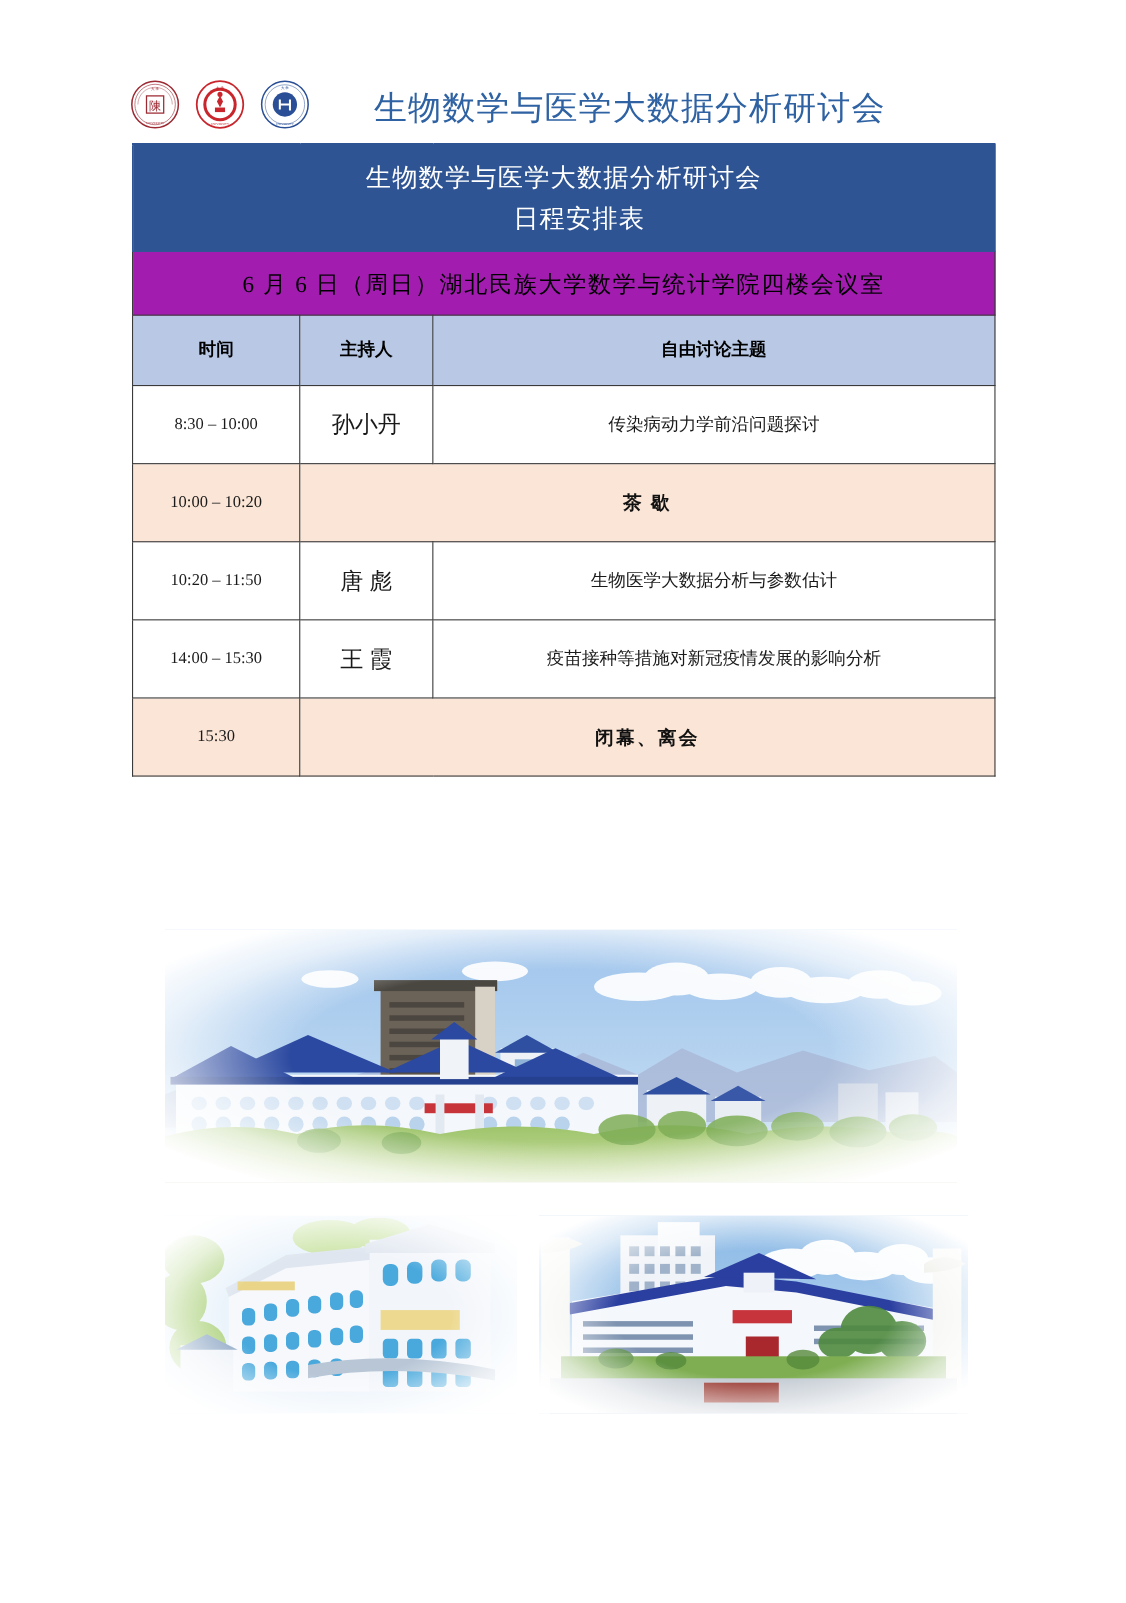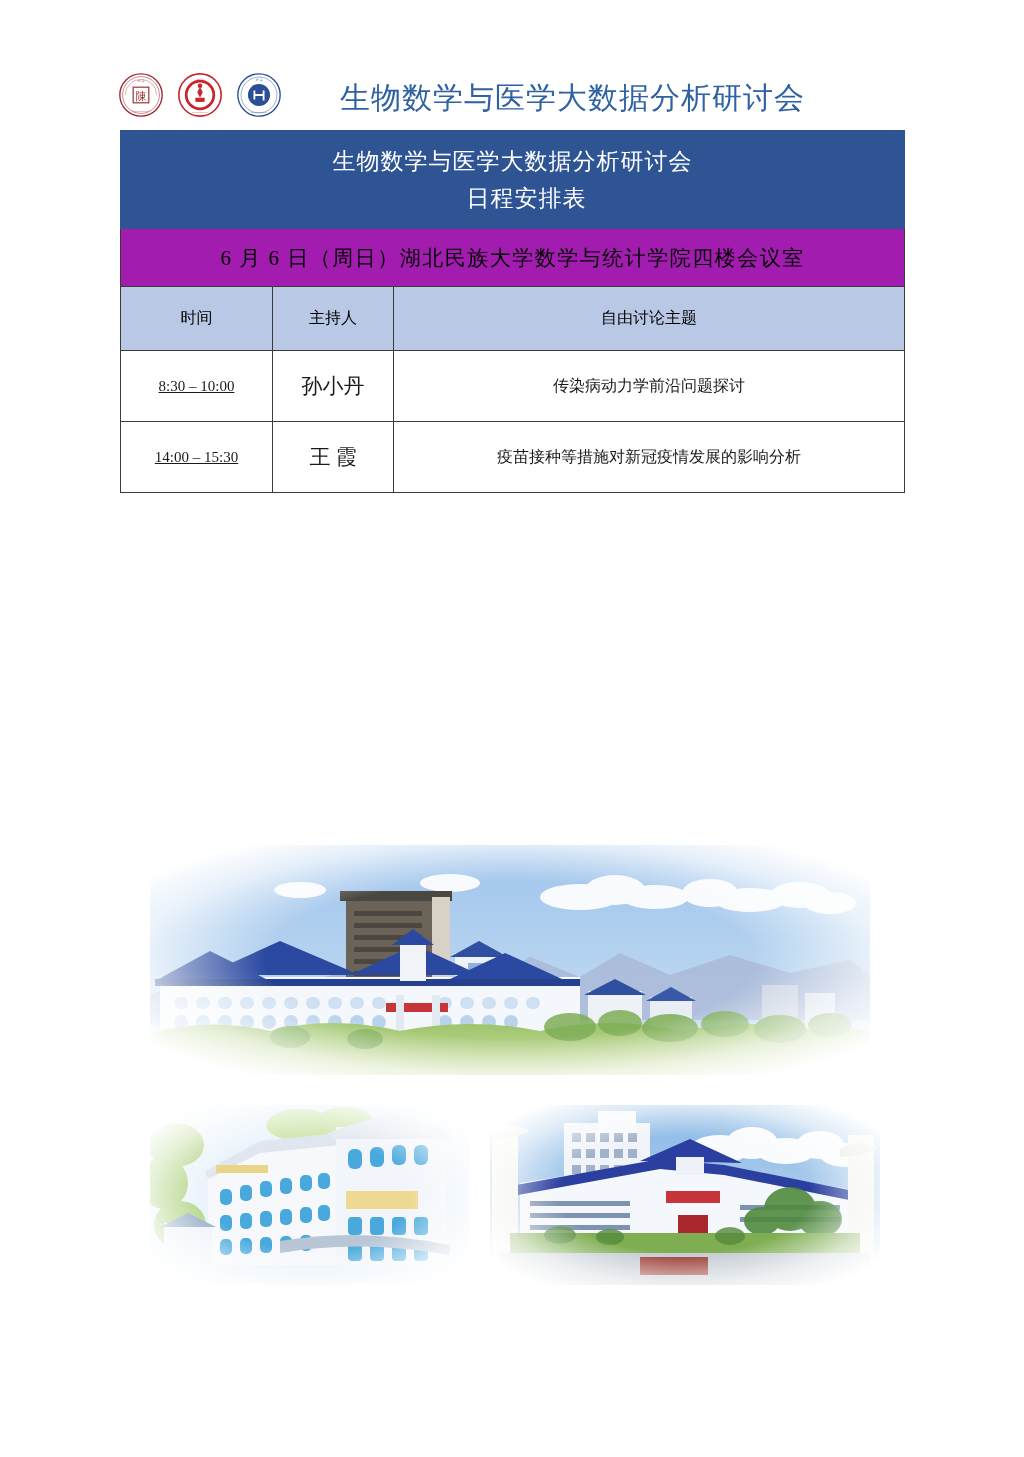--- a/index.html
+++ b/index.html
@@ -77,28 +77,28 @@
     font-size: 21px;
     font-weight: normal;
     letter-spacing: 1.5px;
     color: #000;
   }
 
   .col-head {
     background: #b9c9e5;
     height: 63px;
     font-size: 16px;
-    font-weight: normal;
+    font-weight: bold;
     color: #000;
   }
 
   .row-white { background:#ffffff; }
   .row-peach { background:#fbe5d6; }
 
-  .cell-time { font-size: 15px; color:#1a1a1a;text-decoration:underline; }
+  .cell-time { font-size: 15px; color:#1a1a1a; }
   .cell-host { font-size: 21px; color:#1a1a1a; }
   .cell-topic{ font-size: 16px; color:#1a1a1a; }
   .cell-break{ font-size: 17px; font-weight:bold; color:#111; letter-spacing:2px;}
 
   .data-row td { height: 70px; }
 
   
   .photo {
     position: absolute;
     overflow: hidden;
@@ -172,29 +172,42 @@
       <td class="col-head">主持人</td>
       <td class="col-head">自由讨论主题</td>
     </tr>
 
     <tr class="data-row row-white">
       <td class="cell-time">8:30 – 10:00</td>
       <td class="cell-host">孙小丹</td>
       <td class="cell-topic">传染病动力学前沿问题探讨</td>
     </tr>
 
-
+    <tr class="data-row row-peach">
+      <td class="cell-time">10:00 – 10:20</td>
+      <td class="cell-break" colspan="2">茶 歇</td>
+    </tr>
+
+    <tr class="data-row row-white">
+      <td class="cell-time">10:20 – 11:50</td>
+      <td class="cell-host">唐  彪</td>
+      <td class="cell-topic">生物医学大数据分析与参数估计</td>
+    </tr>
 
 
     <tr class="data-row row-white">
       <td class="cell-time">14:00 – 15:30</td>
       <td class="cell-host">王  霞</td>
       <td class="cell-topic">疫苗接种等措施对新冠疫情发展的影响分析</td>
     </tr>
 
+    <tr class="data-row row-peach">
+      <td class="cell-time">15:30</td>
+      <td class="cell-break" colspan="2">闭幕、离会</td>
+    </tr>
   </tbody>
 </table>
 
 <div class="photo" id="photo-panorama">
   <svg width="720" height="230" viewBox="0 0 720 230">
     <defs>
       <radialGradient id="fadeP" cx="50%" cy="50%" r="62%">
         <stop offset="55%" stop-color="#fff" stop-opacity="0"></stop>
         <stop offset="82%" stop-color="#fff" stop-opacity="0.72"></stop>
         <stop offset="100%" stop-color="#fff" stop-opacity="1"></stop>

